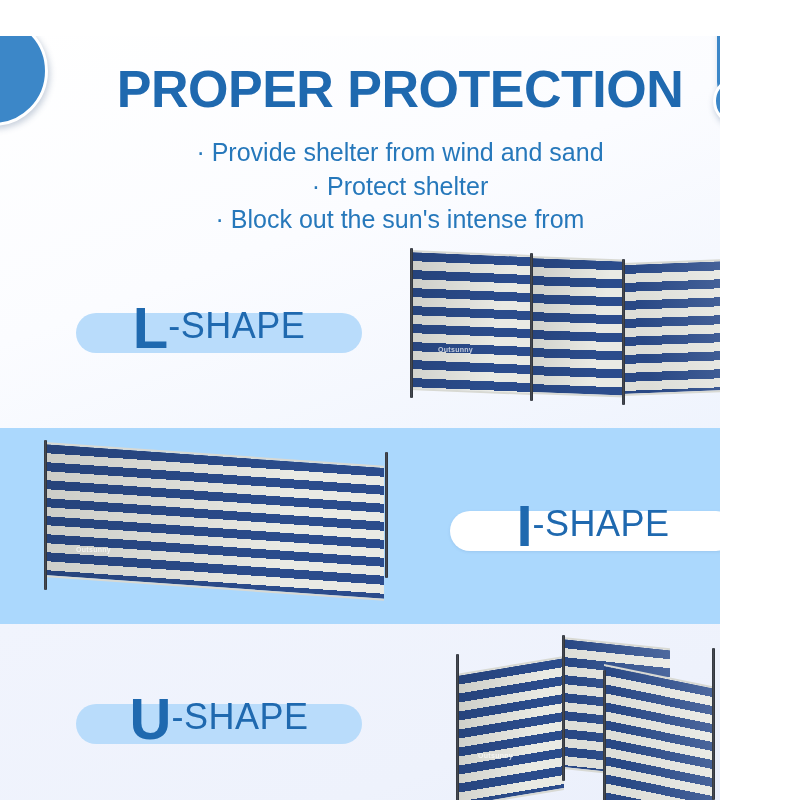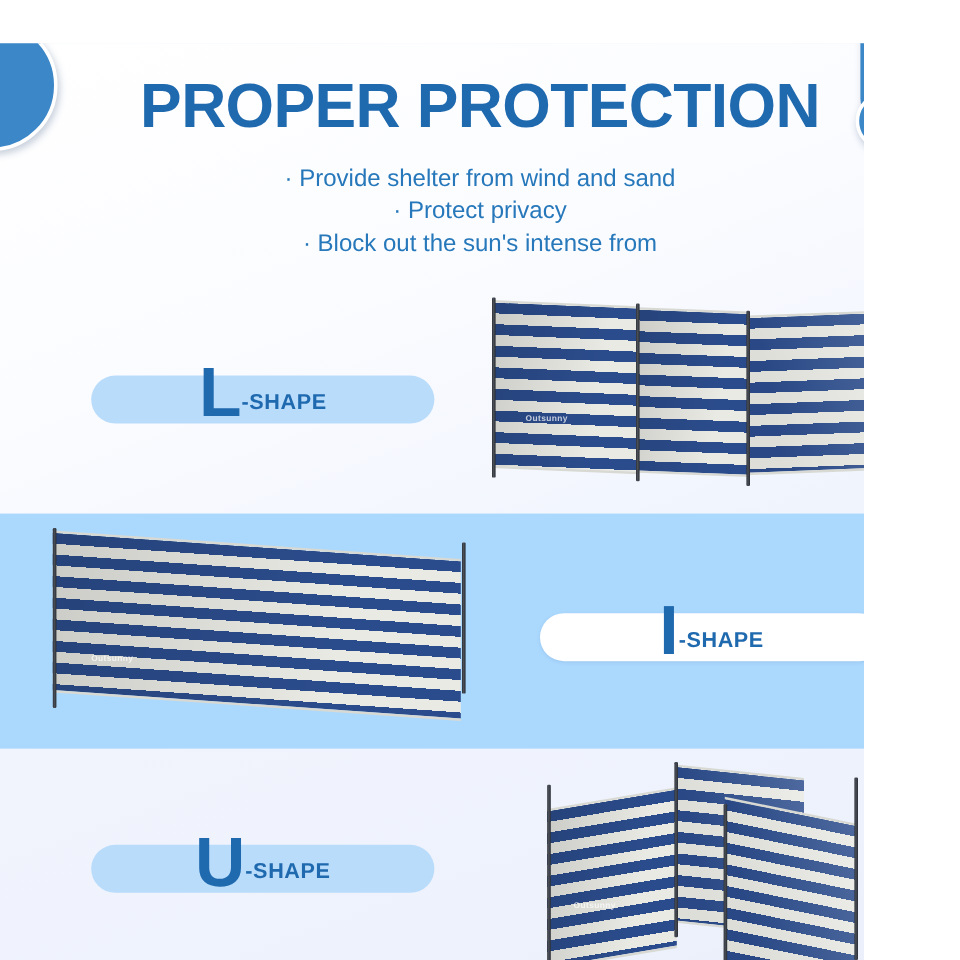--- a/index.html
+++ b/index.html
@@ -52,21 +52,21 @@
     text-align: center;
     font-size: 52px; font-weight: bold;
     letter-spacing: -0.5px;
     color: #1f69af;
     line-height: 1.05;
   }
   #bullets {
     position: absolute; left: 0; top: 100px; width: 800px;
     text-align: center;
     color: #2678bb;
-    font-size: 20px;
+    font-size: 25px;
     line-height: 1.34;
     font-weight: 400;
   }
   #bullets .bullet-line { display: block; white-space: nowrap; }
 
   
   .label-group { position: absolute; }
   .label-pill {
     position: absolute; left: 0; top: 22px;
     height: 40px; border-radius: 20px;
@@ -75,21 +75,21 @@
   .pill-white { background: #ffffff; box-shadow: 0 1px 3px rgba(90,130,180,0.18); }
   .label-text {
     position: absolute; left: 0; top: 0;
     width: 100%; height: 62px;
     display: flex; align-items: flex-end; justify-content: center;
     color: #1f69af;
     line-height: 1;
     white-space: nowrap;
   }
   .big-letter { font-size: 58px; font-weight: bold; line-height: 0.86; }
-  .small-shape { font-size: 18px; font-weight: bold; line-height: 1; padding-bottom: 9px; letter-spacing: 0.5px; }
+  .small-shape { font-size: 36px; font-weight: normal; line-height: 1; padding-bottom: 9px; letter-spacing: 0.5px; }
 
   #label-l { left: 76px; top: 255px; width: 286px; height: 62px; }
   #label-l .label-pill { width: 286px; }
   #label-i { left: 450px; top: 453px; width: 286px; height: 62px; }
   #label-i .label-pill { width: 286px; }
   #label-u { left: 76px; top: 646px; width: 286px; height: 62px; }
   #label-u .label-pill { width: 286px; }
 
   
   .windbreak { position: absolute; }
@@ -173,21 +173,21 @@
   <div class="section-bg" id="sec-mid"></div>
   <div class="section-bg" id="sec-bot"></div>
 
   <div id="deco-circle-tl"></div>
   <div id="deco-bar-tr"></div>
   <div id="deco-circle-tr"></div>
 
   <div id="title">PROPER PROTECTION</div>
   <div id="bullets">
     <span class="bullet-line">· Provide shelter from wind and sand</span>
-    <span class="bullet-line">· Protect privacy</span>
+    <span class="bullet-line">· Protect shelter</span>
     <span class="bullet-line">· Block out the sun's intense from</span>
   </div>
 
   <div class="label-group" id="label-l">
     <div class="label-pill pill-blue"></div>
     <div class="label-text">
       <span class="big-letter">L</span>
       <span class="small-shape">-SHAPE</span>
     </div>
   </div>

